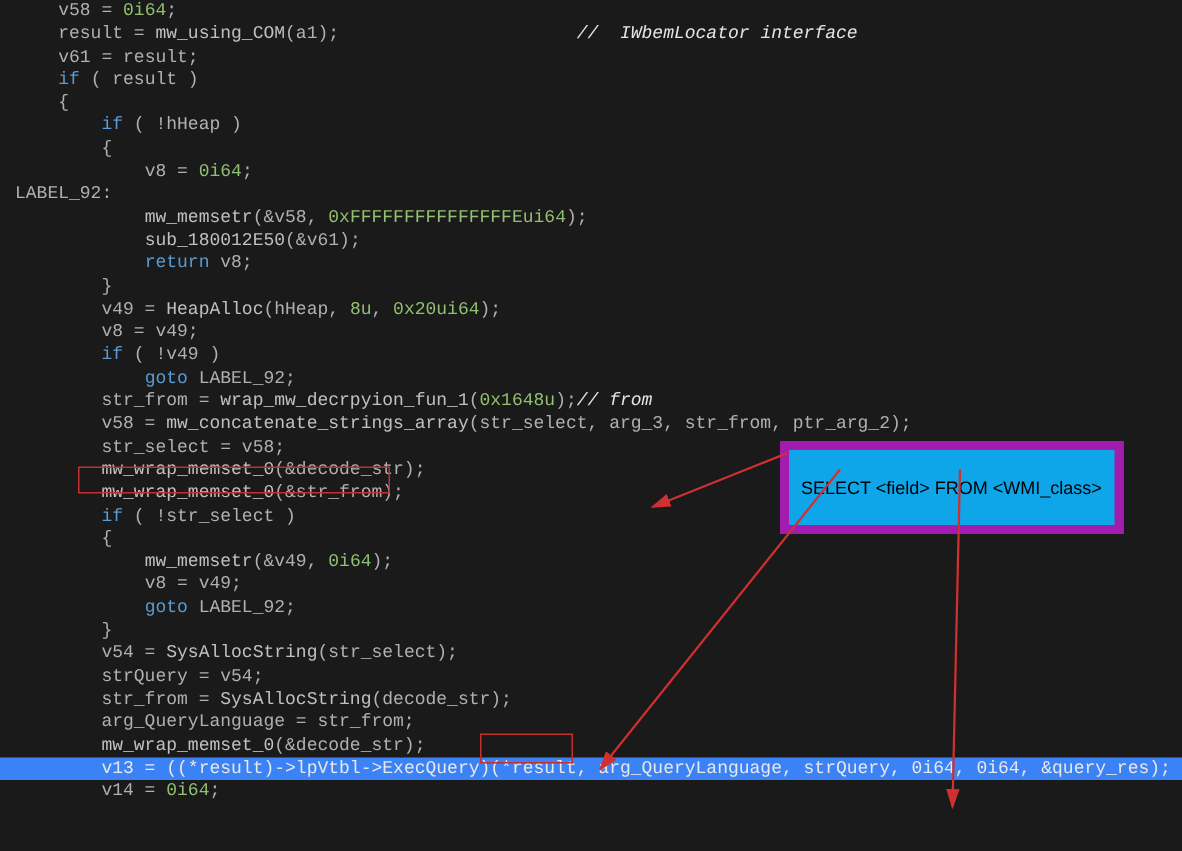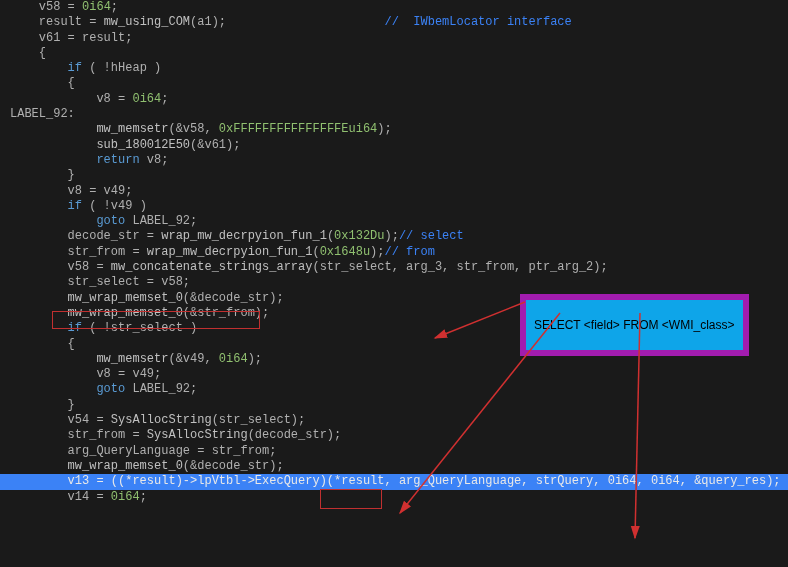--- a/index.html
+++ b/index.html
@@ -1,62 +1,64 @@
 <!DOCTYPE html>
 <html><head>
 <meta charset="utf-8">
 <style>
   html,body{margin:0;padding:0;background:#1a1a1a;width:788px;height:567px;overflow:hidden;font-family:Consolas,'Courier New',monospace;font-size:12px;}
   .code-pane{position:relative;width:788px;height:567px;}
   .line{position:relative;white-space:pre;line-height:15.3px;height:15.3px;color:#a0a0a0;padding-left:10px;}
   .kw{color:#5a9bd4;}
   .num{color:#90c070;}
-  .cmt{color:#3b82f6;}
+  .cmt{color:#e5e5e5;font-style:italic;}
   .id{color:#b0b0b0;}
   .fn{color:#c0c0c0;text-align:right;}
   .field{color:#b8a890;}
   .line.hl{background:#3b82f6;color:#e0e0e0;}
   .line.hl .id,.line.hl .fn,.line.hl .num,.line.hl .field{color:#e8e8e8;}
   .box-red{position:absolute;border:1.5px solid #c03030;pointer-events:none;}
   .annot{position:absolute;background:#0ea5e9;color:#000;border:6px solid #a21caf;padding:18px 8px;font-size:12px;font-family:Arial,sans-serif;}
   svg.arrows{position:absolute;top:0;left:0;width:788px;height:567px;pointer-events:none;}
 </style>
 </head>
 <body>
 
 <div class="code-pane">
   <div id="code-lines">
       <div class="line"><span>    </span><span class="id">v58 = </span><span class="num">0i64</span><span class="id">;</span></div>
       <div class="line"><span>    </span><span class="id">result = </span><span class="fn">mw_using_COM</span><span class="id">(a1);</span><span class="id">                      </span><span class="cmt">//  IWbemLocator interface</span></div>
       <div class="line"><span>    </span><span class="id">v61 = result;</span></div>
+      <div class="line"><span>    </span><span class="kw">if</span><span class="id"> ( result )</span></div>
       <div class="line"><span>    </span><span class="id">{</span></div>
       <div class="line"><span>        </span><span class="kw">if</span><span class="id"> ( !hHeap )</span></div>
       <div class="line"><span>        </span><span class="id">{</span></div>
       <div class="line"><span>            </span><span class="id">v8 = </span><span class="num">0i64</span><span class="id">;</span></div>
       <div class="line"><span></span><span class="id">LABEL_92:</span></div>
       <div class="line"><span>            </span><span class="fn">mw_memsetr</span><span class="id">(&amp;v58, </span><span class="num">0xFFFFFFFFFFFFFFFEui64</span><span class="id">);</span></div>
       <div class="line"><span>            </span><span class="fn">sub_180012E50</span><span class="id">(&amp;v61);</span></div>
       <div class="line"><span>            </span><span class="kw">return</span><span class="id"> v8;</span></div>
       <div class="line"><span>        </span><span class="id">}</span></div>
+      <div class="line"><span>        </span><span class="id">v49 = </span><span class="fn">HeapAlloc</span><span class="id">(hHeap, </span><span class="num">8u</span><span class="id">, </span><span class="num">0x20ui64</span><span class="id">);</span></div>
       <div class="line"><span>        </span><span class="id">v8 = v49;</span></div>
       <div class="line"><span>        </span><span class="kw">if</span><span class="id"> ( !v49 )</span></div>
       <div class="line"><span>            </span><span class="kw">goto</span><span class="id"> LABEL_92;</span></div>
-      <div class="line"><span>        </span><span class="id">decode_str = </span><span class="fn">wrap_mw_decrpyion_fun_1</span><span class="id">(</span><span class="num">0x132Du</span><span class="id">);</span><span class="cmt">// select</span></div>
       <div class="line"><span>        </span><span class="id">str_from = </span><span class="fn">wrap_mw_decrpyion_fun_1</span><span class="id">(</span><span class="num">0x1648u</span><span class="id">);</span><span class="cmt">// from</span></div>
       <div class="line"><span>        </span><span class="id">v58 = </span><span class="fn">mw_concatenate_strings_array</span><span class="id">(str_select, arg_3, str_from, ptr_arg_2);</span></div>
       <div class="line"><span>        </span><span class="id">str_select = v58;</span></div>
       <div class="line"><span>        </span><span class="fn">mw_wrap_memset_0</span><span class="id">(&amp;decode_str);</span></div>
       <div class="line"><span>        </span><span class="fn">mw_wrap_memset_0</span><span class="id">(&amp;str_from);</span></div>
       <div class="line"><span>        </span><span class="kw">if</span><span class="id"> ( !str_select )</span></div>
       <div class="line"><span>        </span><span class="id">{</span></div>
       <div class="line"><span>            </span><span class="fn">mw_memsetr</span><span class="id">(&amp;v49, </span><span class="num">0i64</span><span class="id">);</span></div>
       <div class="line"><span>            </span><span class="id">v8 = v49;</span></div>
       <div class="line"><span>            </span><span class="kw">goto</span><span class="id"> LABEL_92;</span></div>
       <div class="line"><span>        </span><span class="id">}</span></div>
       <div class="line"><span>        </span><span class="id">v54 = </span><span class="fn">SysAllocString</span><span class="id">(str_select);</span></div>
+      <div class="line"><span>        </span><span class="id">strQuery = v54;</span></div>
       <div class="line"><span>        </span><span class="id">str_from = </span><span class="fn">SysAllocString</span><span class="id">(decode_str);</span></div>
       <div class="line"><span>        </span><span class="id">arg_QueryLanguage = str_from;</span></div>
       <div class="line"><span>        </span><span class="fn">mw_wrap_memset_0</span><span class="id">(&amp;decode_str);</span></div>
       <div class="line hl"><span>        </span><span class="id">v13 = ((*result)-&gt;</span><span class="field">lpVtbl</span><span class="id">-&gt;</span><span class="field">ExecQuery</span><span class="id">)(*result, arg_QueryLanguage, strQuery, </span><span class="num">0i64</span><span class="id">, </span><span class="num">0i64</span><span class="id">, &amp;query_res);</span></div>
       <div class="line"><span>        </span><span class="id">v14 = </span><span class="num">0i64</span><span class="id">;</span></div>
     </div>
 
   <div class="box-red" id="box1" style="top: 311px; left: 52px; width: 206px; height: 16px;"></div>
   <div class="box-red" id="box2" style="top: 488.6px; left: 320px; width: 60px; height: 18px;"></div>
 

